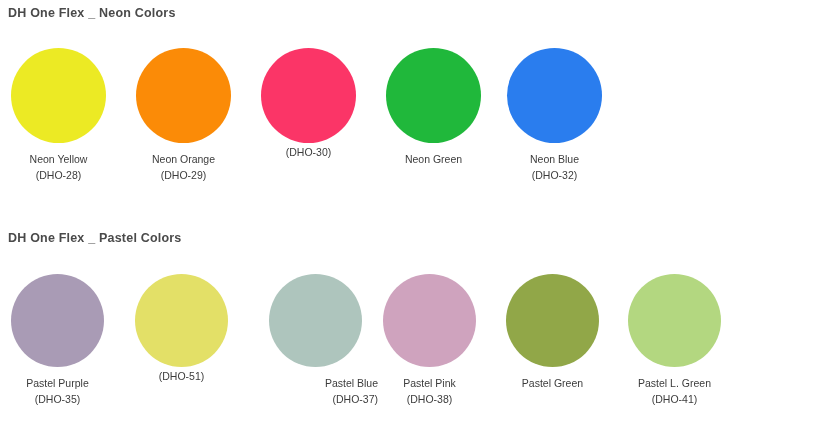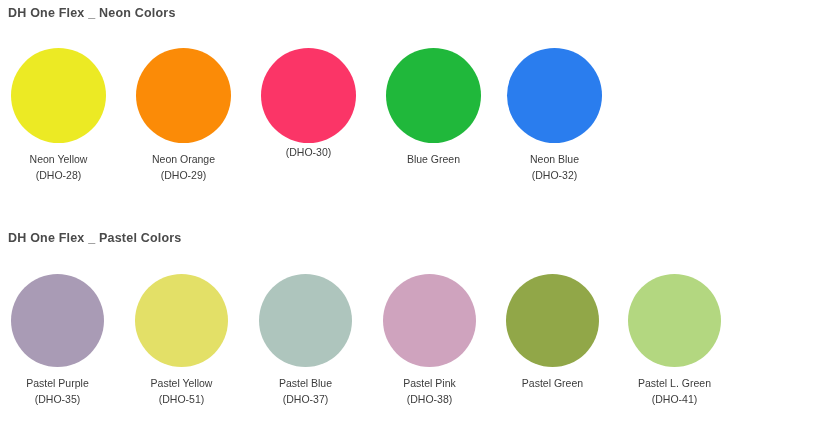--- a/index.html
+++ b/index.html
@@ -104,21 +104,21 @@
       <span class="swatch-code">(DHO-29)</span>
     </div>
 
     <div class="swatch" style="left:246px;">
       <span class="swatch-dot" style="background:#fb3567;"></span>
       <span class="swatch-code">(DHO-30)</span>
     </div>
 
     <div class="swatch" style="left:371px;">
       <span class="swatch-dot" style="background:#20b83b;"></span>
-      <span class="swatch-label">Blue Green</span>
+      <span class="swatch-label">Neon Green</span>
     </div>
 
     <div class="swatch" style="left:492px;">
       <span class="swatch-dot" style="background:#2a7dee;"></span>
       <span class="swatch-label">Neon Blue</span>
       <span class="swatch-code">(DHO-32)</span>
     </div>
 
   </div>
 
@@ -127,25 +127,24 @@
   <div class="swatch-row pastel-row">
 
     <div class="swatch" style="left:-5px;">
       <span class="swatch-dot" style="background:#a99bb5;"></span>
       <span class="swatch-label">Pastel Purple</span>
       <span class="swatch-code">(DHO-35)</span>
     </div>
 
     <div class="swatch" style="left:119px;">
       <span class="swatch-dot" style="background:#e3e067;"></span>
-      <span class="swatch-label">Pastel Yellow</span>
       <span class="swatch-code">(DHO-51)</span>
     </div>
 
-    <div class="swatch" style="left:243px;">
+    <div class="swatch" style="left:253px;text-align:right;">
       <span class="swatch-dot" style="background:#aec5bd;"></span>
       <span class="swatch-label">Pastel Blue</span>
       <span class="swatch-code">(DHO-37)</span>
     </div>
 
     <div class="swatch" style="left:367px;">
       <span class="swatch-dot" style="background:#cfa3be;"></span>
       <span class="swatch-label">Pastel Pink</span>
       <span class="swatch-code">(DHO-38)</span>
     </div>

